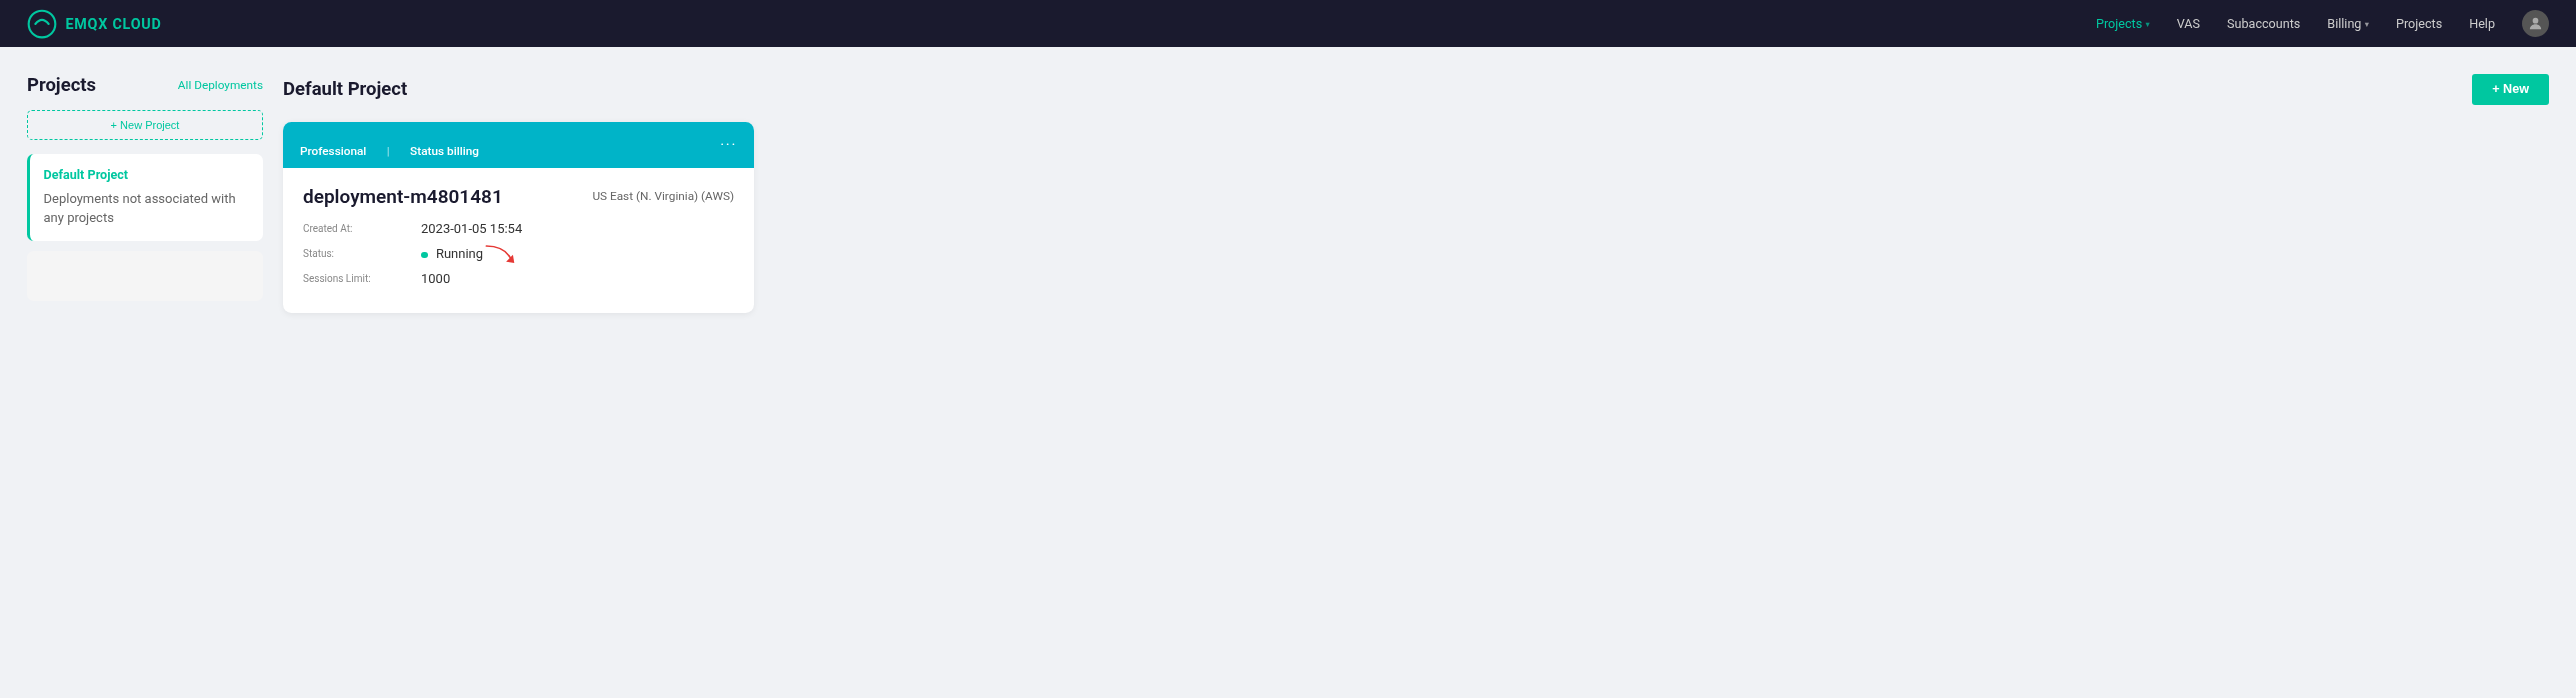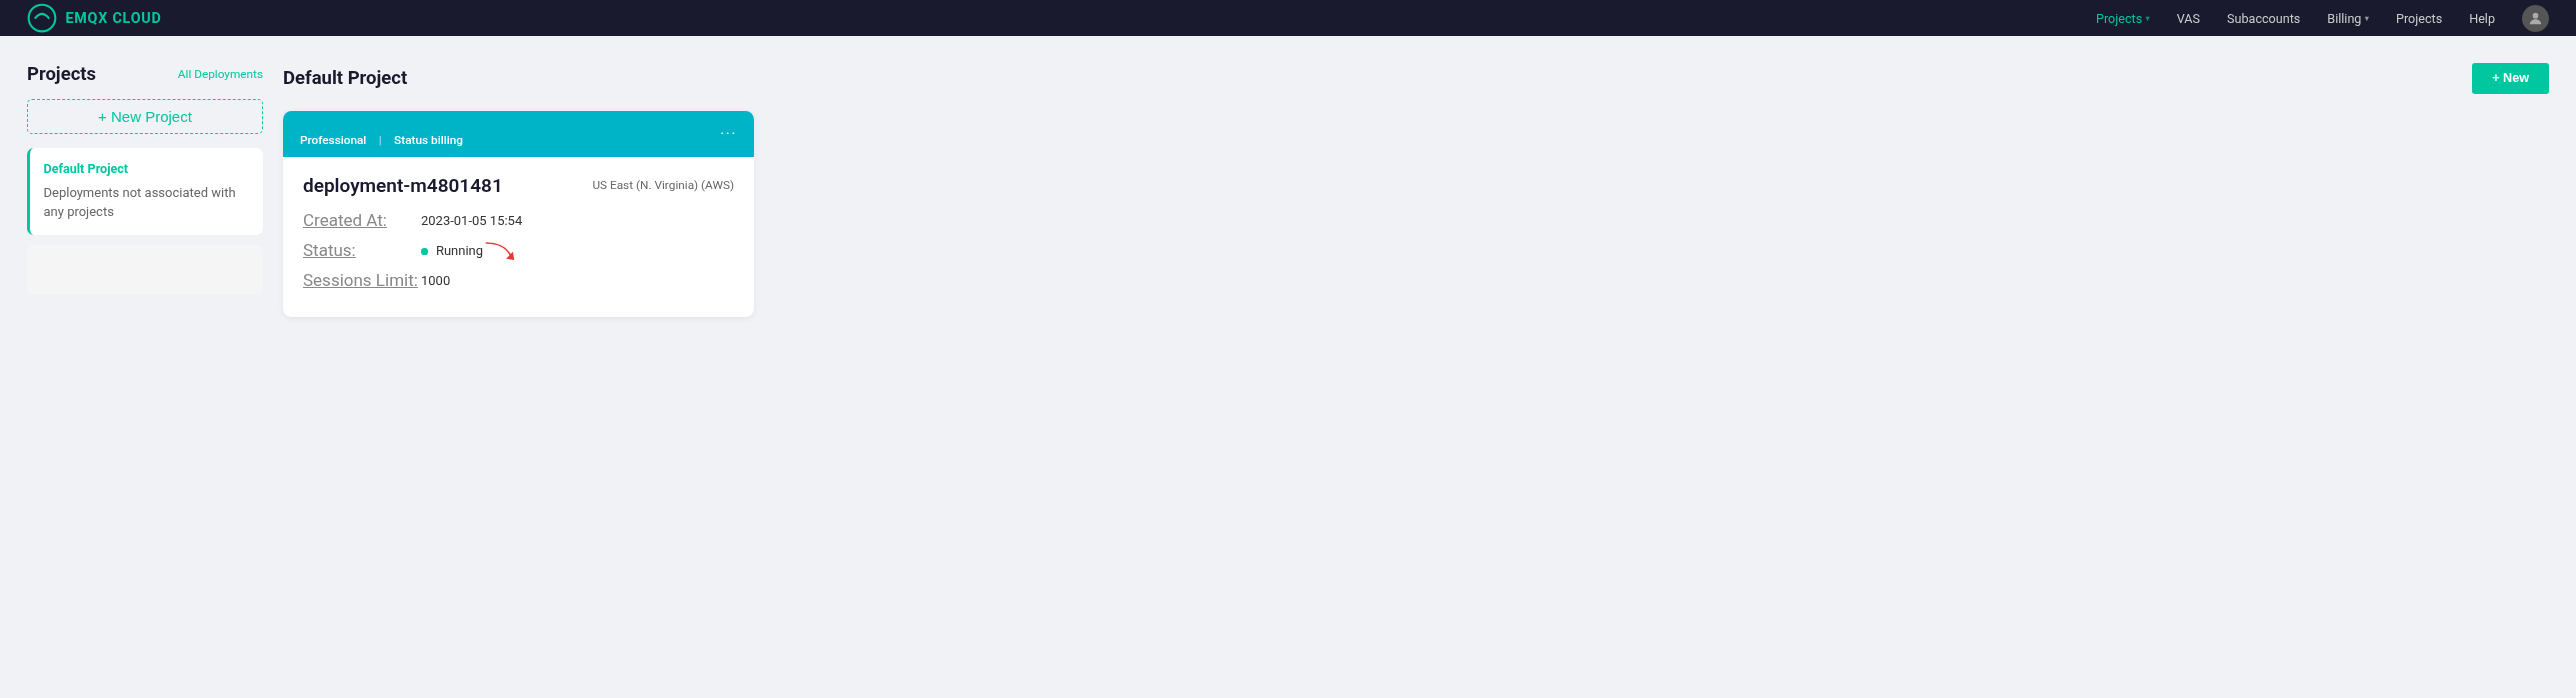--- a/index.html
+++ b/index.html
@@ -9,21 +9,21 @@
       min-height: 100vh;
     }
 
     
     .header {
       background: #1a1a2e;
       display: flex;
       align-items: center;
       justify-content: space-between;
       padding: 0 27px;
-      height: 36px;
+      height: 47px;
     }
     .header-left {
       display: flex;
       align-items: center;
       gap: 8.4px;
     }
     .logo-icon {
       width: 30px;
       height: 30px;
     }
@@ -95,21 +95,21 @@
       font-size: 11.8px;
       cursor: pointer;
     }
     .new-project-btn {
       width: 100%;
       border: 1.7px dashed #00c7a0;
       background: transparent;
       color: #00c7a0;
       padding: 8.4px;
       border-radius: 5px;
-      font-size: 15px;
+      font-size: 11px;
       cursor: pointer;
       margin-bottom: 13.5px;
       display: flex;
       align-items: center;
       justify-content: center;
       gap: 5px;
     }
     .project-card {
       background: #fff;
       border-radius: 6.7px;
@@ -176,21 +176,21 @@
     .deployment-card-header {
       background: #00b4c8;
       display: flex;
       align-items: center;
       justify-content: space-between;
       padding: 10px 17px;
     }
     .deployment-tags {
       display: flex;
       align-items: center;
-      gap: 4px;
+      gap: 12px;
       color: #fff;
       font-size: 11.8px;
       font-weight: 500;
       margin-top: 12px;
     }
     .tag-divider {
       margin: 0 8.4px;
       opacity: 0.6;
     }
     .deployment-menu-btn {
@@ -217,23 +217,22 @@
       color: #666;
       font-size: 11.8px;
     }
     .deployment-info-row {
       display: flex;
       align-items: center;
       margin-bottom: 10px;
     }
     .info-label {
       color: #888;
-      font-size: 17px;
+      font-size: 10px;
       width: 118px;
-      text-decoration: underline;
     }
     .info-value {
       color: #333;
       font-size: 13px;
     }
     .status-dot {
       width: 6.7px;
       height: 6.7px;
       border-radius: 50%;
       background: #00c7a0;

